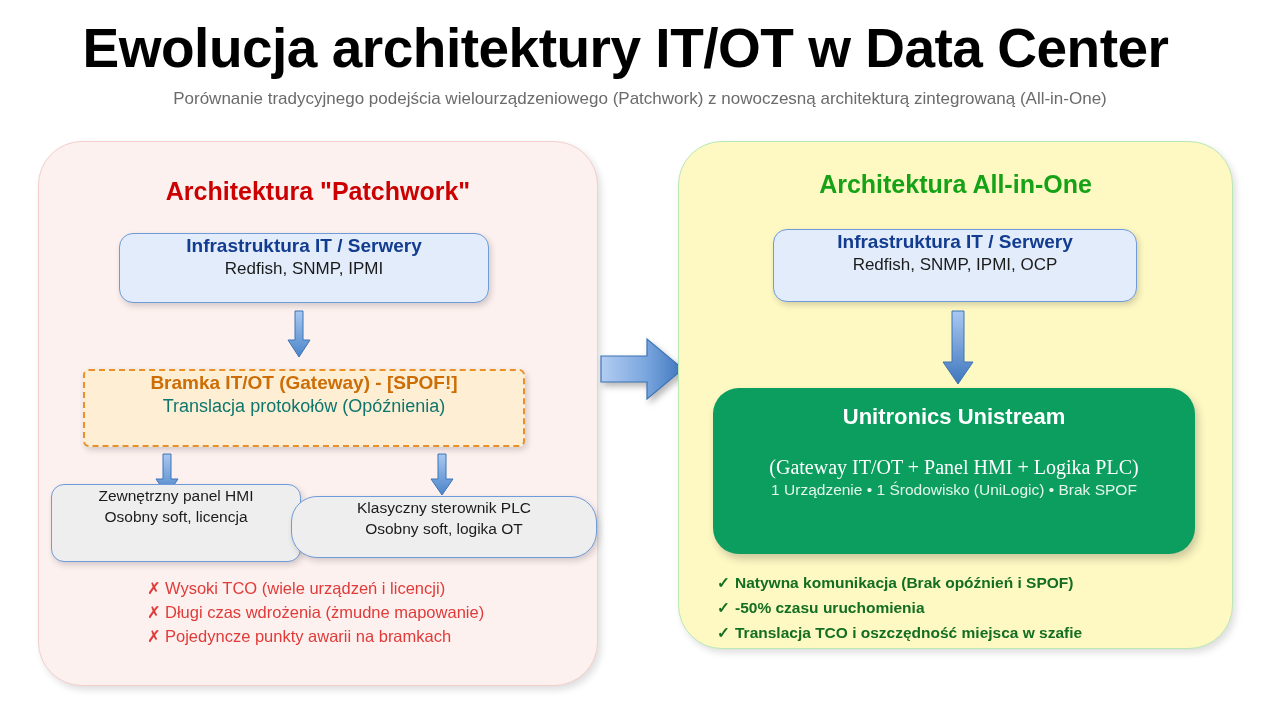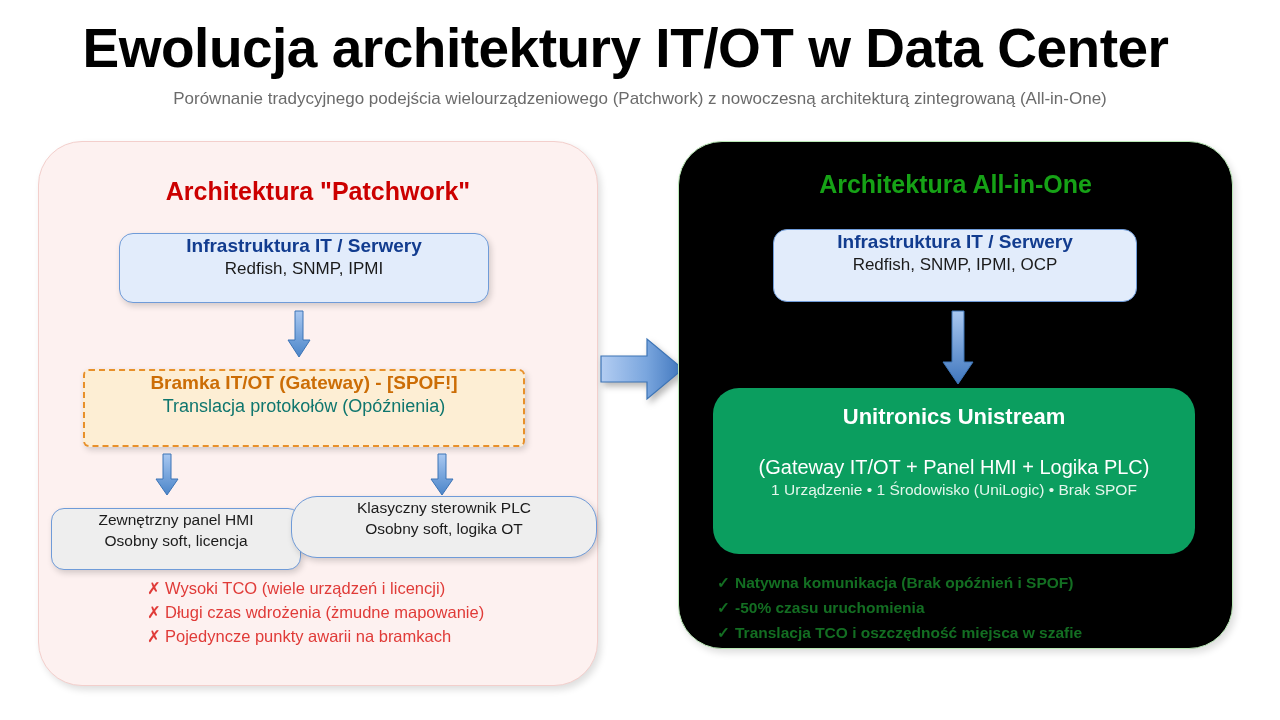--- a/index.html
+++ b/index.html
@@ -53,21 +53,21 @@
     width: 560px;
     height: 545px;
     background: #fdf1f0;
     border: 1.4px solid #f3cfcc;
   }
   #panel-allinone {
     left: 678px;
     top: 141px;
     width: 555px;
     height: 508px;
-    background: #000000;
+    background: #fef9c3;
     border: 1.4px solid #b9e8b5;
   }
 
   .panel-heading {
     position: absolute;
     left: 0;
     width: 100%;
     text-align: center;
     font-size: 25px;
     font-weight: bold;
@@ -120,21 +120,21 @@
   }
   #node-gateway .t1 { color: #cc6d06; font-size: 19px; }
   #node-gateway .t2 { color: #0f766e; font-size: 18px; }
 
   .node-leaf {
     background: #eeeeee;
     border: 1.3px solid #6f9bd8;
     border-radius: 13px;
   }
   .node-leaf .t2 { font-size: 15.5px; line-height: 21px; color: #1b1b1b; }
-  #node-hmi { left: 12px;  top: 366px; width: 250px; height: 62px; }
+  #node-hmi { left: 12px;  top: 342px; width: 250px; height: 78px; }
   #node-plc { left: 252px; top: 354px; width: 306px; height: 62px; border-radius: 26px; }
 
   #node-unistream {
     left: 34px;
     top: 246px;
     width: 482px;
     height: 166px;
     background: #0b9e5f;
     border-radius: 26px;
     box-shadow: 3px 5px 8px rgba(0,0,0,0.2);
@@ -145,20 +145,21 @@
     font-size: 22px;
     font-weight: bold;
     color: #ffffff;
     white-space: nowrap;
   }
   #node-unistream .u-sub {
     margin-top: 26px;
     font-size: 20px;
     color: #ffffff;
     white-space: nowrap;
+    font-family: Liberation Serif, serif;
   }
   #node-unistream .u-meta {
     margin-top: 2px;
     font-size: 15.5px;
     color: #e4f6ec;
     white-space: nowrap;
   }
 
   
   .bullets {

